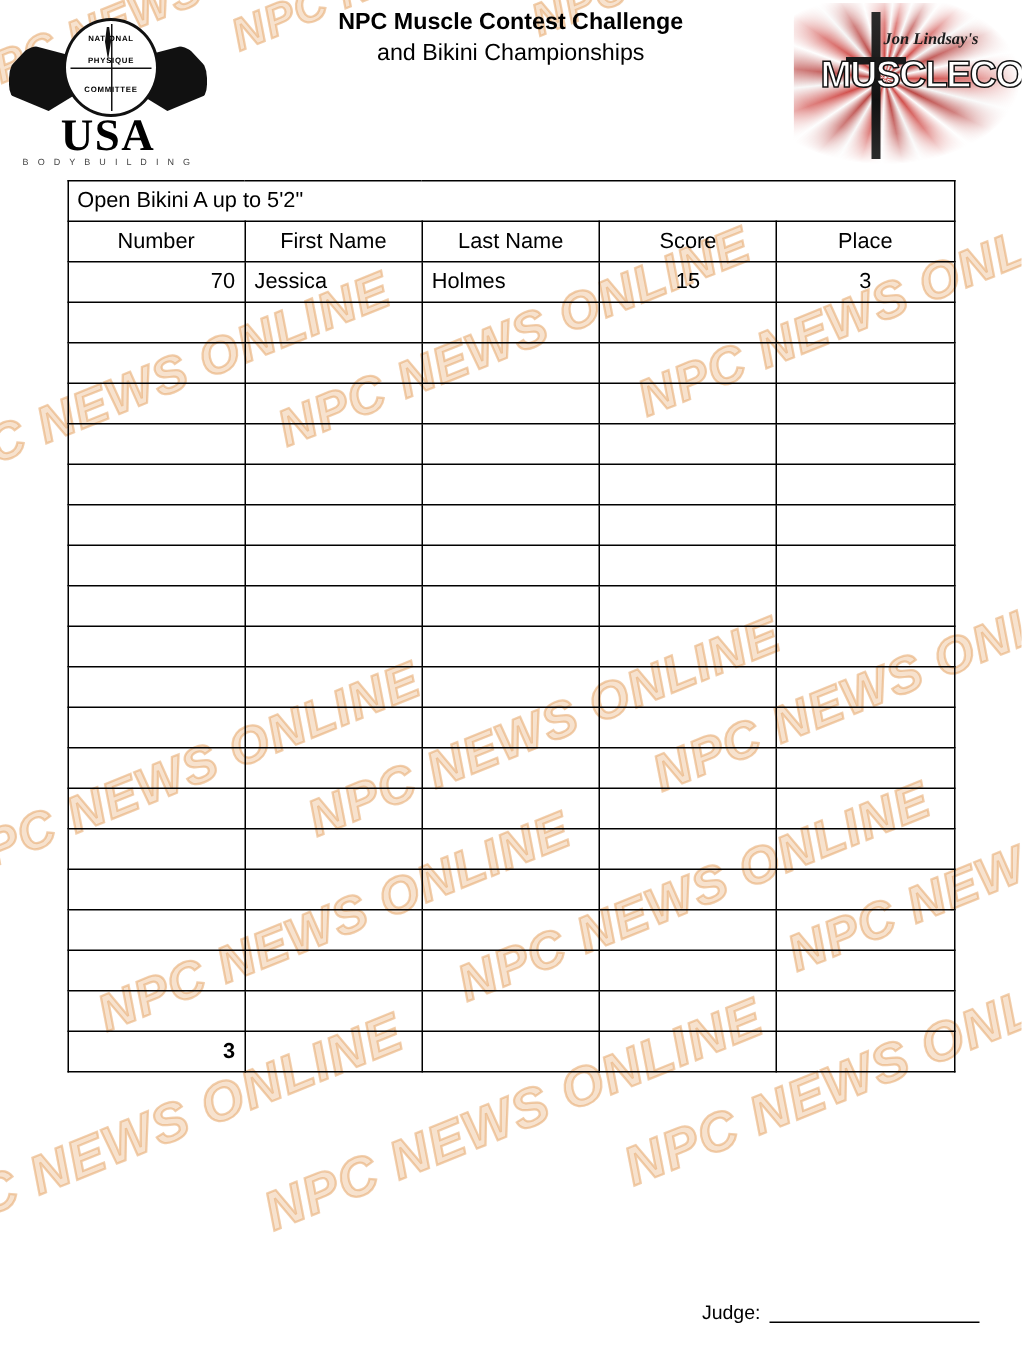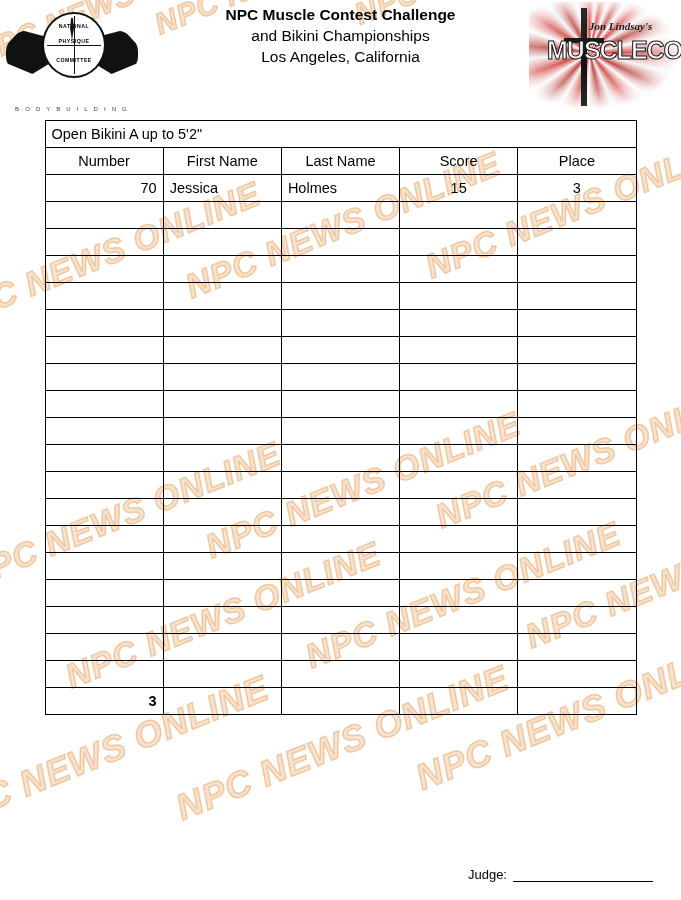--- a/index.html
+++ b/index.html
@@ -276,27 +276,27 @@
 
   <div class="logo-usa">
     <div class="wing left"></div>
     <div class="wing right"></div>
     <div class="globe">
       <div class="globe-txt t1">NATIONAL</div>
       <div class="globe-txt t2">PHYSIQUE</div>
       <div class="globe-txt t3">COMMITTEE</div>
     </div>
     <div class="torch"></div>
+    <div class="usa">USA</div>
     <div class="bb">B O D Y  B U I L D I N G</div>
   </div>
 
   <div class="title-block">
     <div class="l1">NPC Muscle Contest Challenge</div>
     <div class="l3">and Bikini Championships</div>
-    <div class="l5">Los Angeles, California</div>
   </div>
 
   <div class="logo-mc">
     <div class="burst"></div>
     <div class="sword"></div>
     <div class="script">Jon Lindsay's</div>
     <div class="mc-text">
       <span>MUSCLE</span><span>CONTEST</span>
     </div>
   </div>

